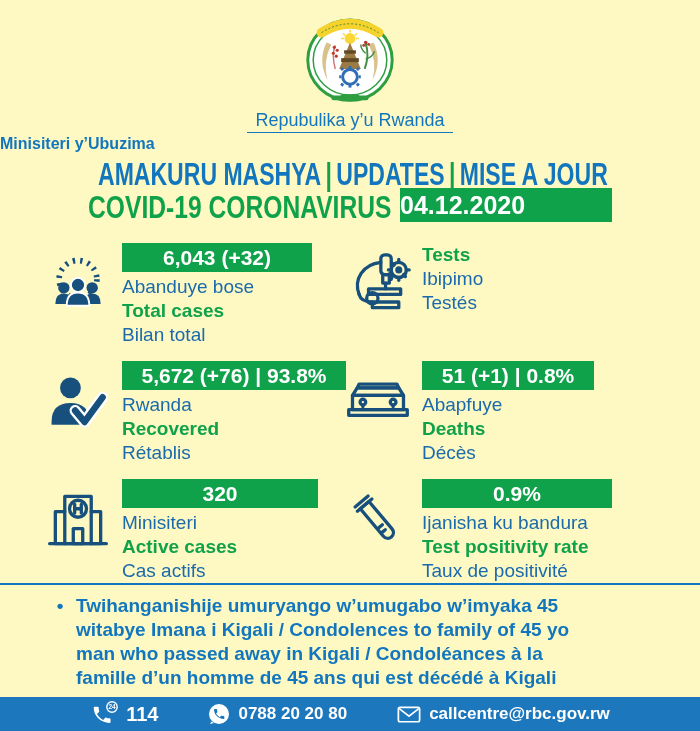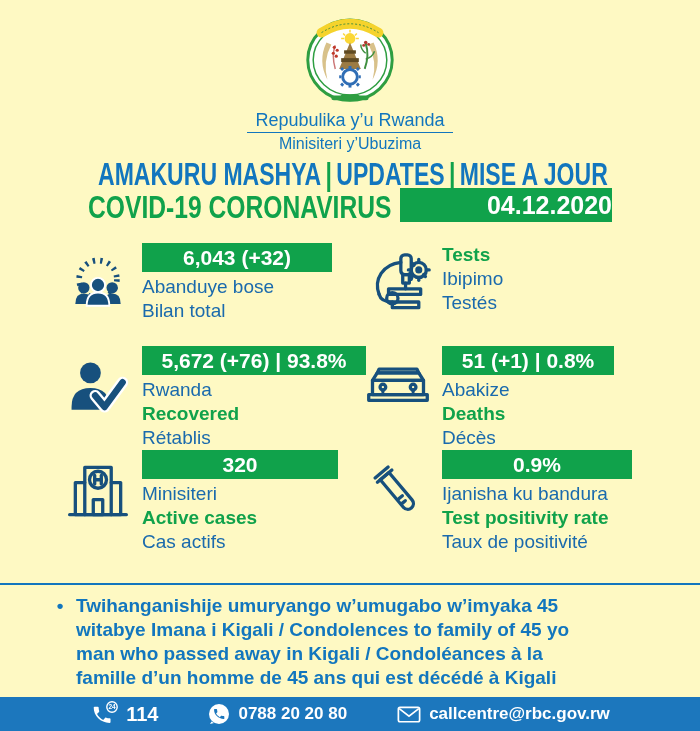--- a/index.html
+++ b/index.html
@@ -11,45 +11,45 @@
   .emblem{position:absolute; left:296px; top:12px; width:108px; height:98px;}
   .country{
     position:absolute; top:110px; left:0; width:700px; text-align:center;
     font-size:18px; color:var(--brand_blue,#1276BE);
   }
   .country-rule{
     position:absolute; top:132px; left:247px; width:206px; height:0;
     border-top:1.5px solid var(--brand_blue,#1276BE);
   }
   .ministry{
-    position:absolute; top:135px; left:0; width:700px; text-align:center;
-    font-size:16px; font-weight:normal; color:var(--brand_blue,#1276BE);
+    position:absolute; top:135px; left:0; width:700px; text-align:left;
+    font-size:16px; font-weight:bold; color:var(--brand_blue,#1276BE);
   }
   
   .headline{
     position:absolute; top:156px; left:0; width:700px; text-align:center;
     font-size:32px; font-weight:bold; color:var(--brand_blue,#1276BE);
     transform:scaleX(0.72); transform-origin:center; white-space:nowrap;
     letter-spacing:0px;
   }
   .headline .sep{color:var(--green,#10A24B); padding:0 6px;}
   .covid-title{
     position:absolute; top:189px; left:88px;
     font-size:32px; font-weight:bold; color:var(--green,#10A24B);
     transform:scaleX(0.77); transform-origin:left center; white-space:nowrap;
   }
   .date-box{
     position:absolute; top:188px; left:400px; width:212px; height:34px;
-    background:var(--green,#10A24B); color:#fff; text-align:right;
+    background:var(--green,#10A24B); color:#fff; text-align:left;
     font-size:25px; font-weight:bold; line-height:34px;
   }
   
   .stats{
-    position:absolute; top:243px; left:64px; width:608px;
-    display:grid; grid-template-columns:300px 308px; 
+    position:absolute; top:243px; left:44px; width:608px;
+    display:grid; grid-template-columns:300px 308px; row-gap:14px;
   }
   .stat-cell{display:flex; min-height:103px;}
   .icon-box{width:78px; flex:0 0 78px; padding-top:8px;}
   .icon-box svg{width:68px; height:68px; display:block;}
   .stat-content{flex:1; min-width:0;}
   .stat-banner{
     display:block; background:var(--green,#10A24B); color:#fff;
     font-size:21px; font-weight:bold; text-align:center;
     height:29px; line-height:29px; margin-bottom:3px;
   }
@@ -158,20 +158,21 @@
             <circle cx="51" cy="39" r="6"></circle>
             <path d="M42,56 q0,-11 9,-11 q9,0 9,11 z"></path>
             <circle cx="36" cy="36" r="7.5" stroke="#fff" stroke-width="2"></circle>
             <path d="M24,58 q0,-14 12,-14 q12,0 12,14 z" stroke="#fff" stroke-width="2"></path>
           </g>
         </svg>
       </div>
       <div class="stat-content">
         <span class="stat-banner" style="width:190px">6,043 (+32)</span>
         <div class="stat-line rw">Abanduye bose</div>
+        <div class="stat-line en">Total cases</div>
         <div class="stat-line fr">Bilan total</div>
       </div>
     </div>
 
     <div class="stat-cell">
       <div class="icon-box">
         <svg viewBox="0 0 72 72">
           <g class="stroke-icon">
             <rect x="39" y="4" width="11" height="21" rx="4"></rect>
             <path d="M39,12 C20,14 10,30 16,46"></path>
@@ -231,21 +232,21 @@
             <circle cx="20" cy="35" r="3"></circle>
             <path d="M20,38 L20,40"></path>
             <circle cx="52" cy="35" r="3"></circle>
             <path d="M52,38 L52,40"></path>
             <rect x="5" y="43" width="62" height="6"></rect>
           </g>
         </svg>
       </div>
       <div class="stat-content">
         <span class="stat-banner" style="width:172px">51 (+1) | 0.8%</span>
-        <div class="stat-line rw">Abakize</div>
+        <div class="stat-line rw">Abapfuye</div>
         <div class="stat-line en">Deaths</div>
         <div class="stat-line fr">Décès</div>
       </div>
     </div>
 
     <div class="stat-cell">
       <div class="icon-box">
         <svg viewBox="0 0 72 72">
           <g class="stroke-icon" stroke-width="3">
             <rect x="22" y="10" width="28" height="50"></rect>

